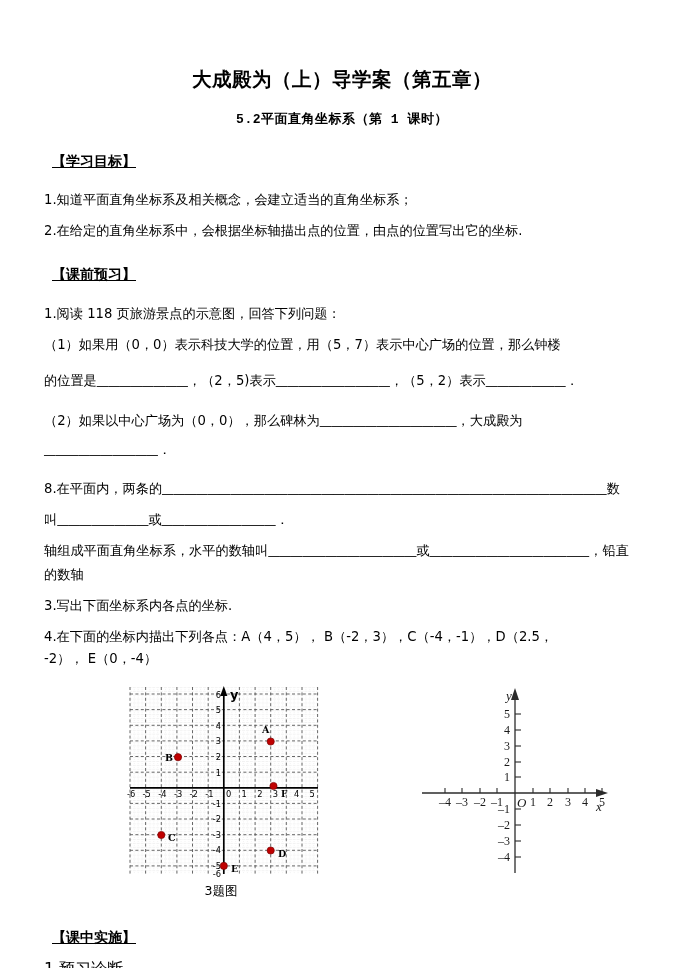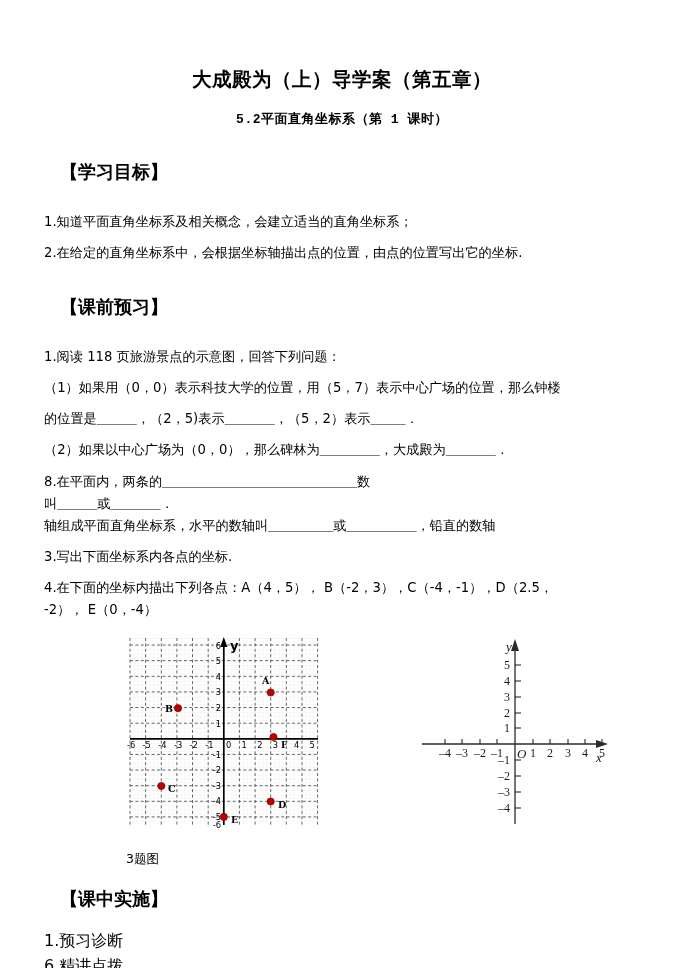--- a/index.html
+++ b/index.html
@@ -41,57 +41,59 @@
     font-size: 13px;
     letter-spacing: 0.5px;
     margin: 0;
     padding-top: 21px;
     line-height: 1.2;
   }
   
   .sec-head {
     font-family: "DejaVu Sans", "Liberation Sans", sans-serif;
     font-weight: bold;
-    font-size: 18px;
-    margin: 16px;
+    font-size: 14px;
+    margin: 8px;
     line-height: 1.45;
+    text-decoration: underline;
   }
   .sec-head.gap-top { padding-top: 15px; }
   
   .line {
     font-family: "DejaVu Sans", "Liberation Sans", sans-serif;
     font-size: 13.2px;
     line-height: 1.52;
     margin: 0;
     padding-top: 11px;
     white-space: pre-wrap;
   }
   .line.tight { padding-top: 2px; }
   .blank-x {
-    font-family: Liberation Serif, serif;
-    font-size: 10px;
+    font-family: Liberation Mono, monospace;
+    font-size: 19px;
   }
   
   .figures {
     position: relative;
     height: 230px;
     margin-top: 14px;
   }
   .fig {
     position: absolute;
     top: 0;
   }
   .fig-left  { left: 82px; }
   .fig-right { left: 372px; }
   .fig-caption {
     position: absolute;
     font-family: "DejaVu Sans", "Liberation Sans", sans-serif;
     font-size: 12.5px;
-    top: 217px;
+    top: 200px;
     width: 190px;
+    text-align: center;
   }
   .cap-left  { left: 82px; }
   .cap-right { left: 372px; }
   
   .bottom {
     padding-top: 6px;
   }
   .bottom .line { padding-top: 1px; font-size: 16px; }
   svg { display: block; }
 </style>

